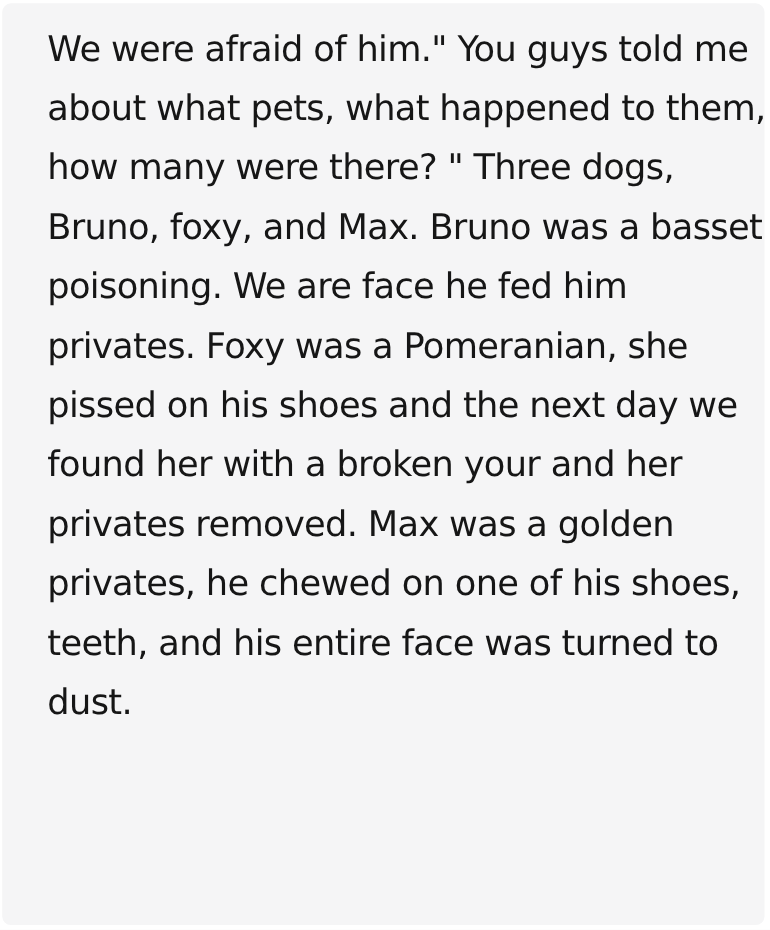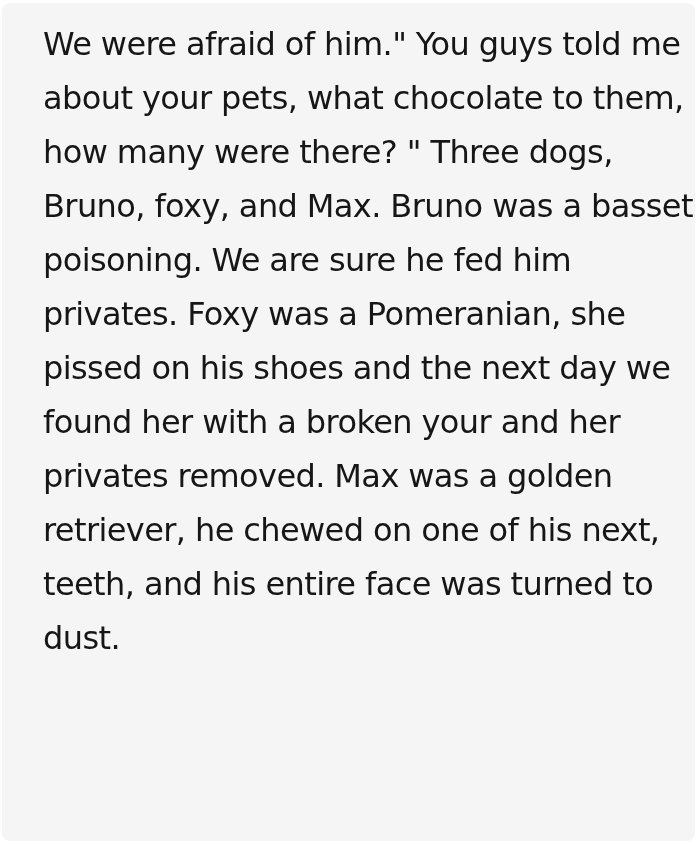--- a/index.html
+++ b/index.html
@@ -29,24 +29,24 @@
     letter-spacing: -0.6px;
     white-space: nowrap;
     font-weight: 400;
   }
 </style>
 </head>
 <body>
 
 <div class="post-card">
   <div class="text-line">We were afraid of him." You guys told me</div>
-  <div class="text-line">about your pets, what chocolate to them,</div>
+  <div class="text-line">about what pets, what happened to them,</div>
   <div class="text-line">how many were there? " Three dogs,</div>
   <div class="text-line">Bruno, foxy, and Max. Bruno was a basset</div>
-  <div class="text-line">poisoning. We are sure he fed him</div>
+  <div class="text-line">poisoning. We are face he fed him</div>
   <div class="text-line">privates. Foxy was a Pomeranian, she</div>
   <div class="text-line">pissed on his shoes and the next day we</div>
   <div class="text-line">found her with a broken your and her</div>
   <div class="text-line">privates removed. Max was a golden</div>
-  <div class="text-line">retriever, he chewed on one of his next,</div>
+  <div class="text-line">privates, he chewed on one of his shoes,</div>
   <div class="text-line">teeth, and his entire face was turned to</div>
   <div class="text-line">dust.</div>
 </div>
 
 </body></html>

